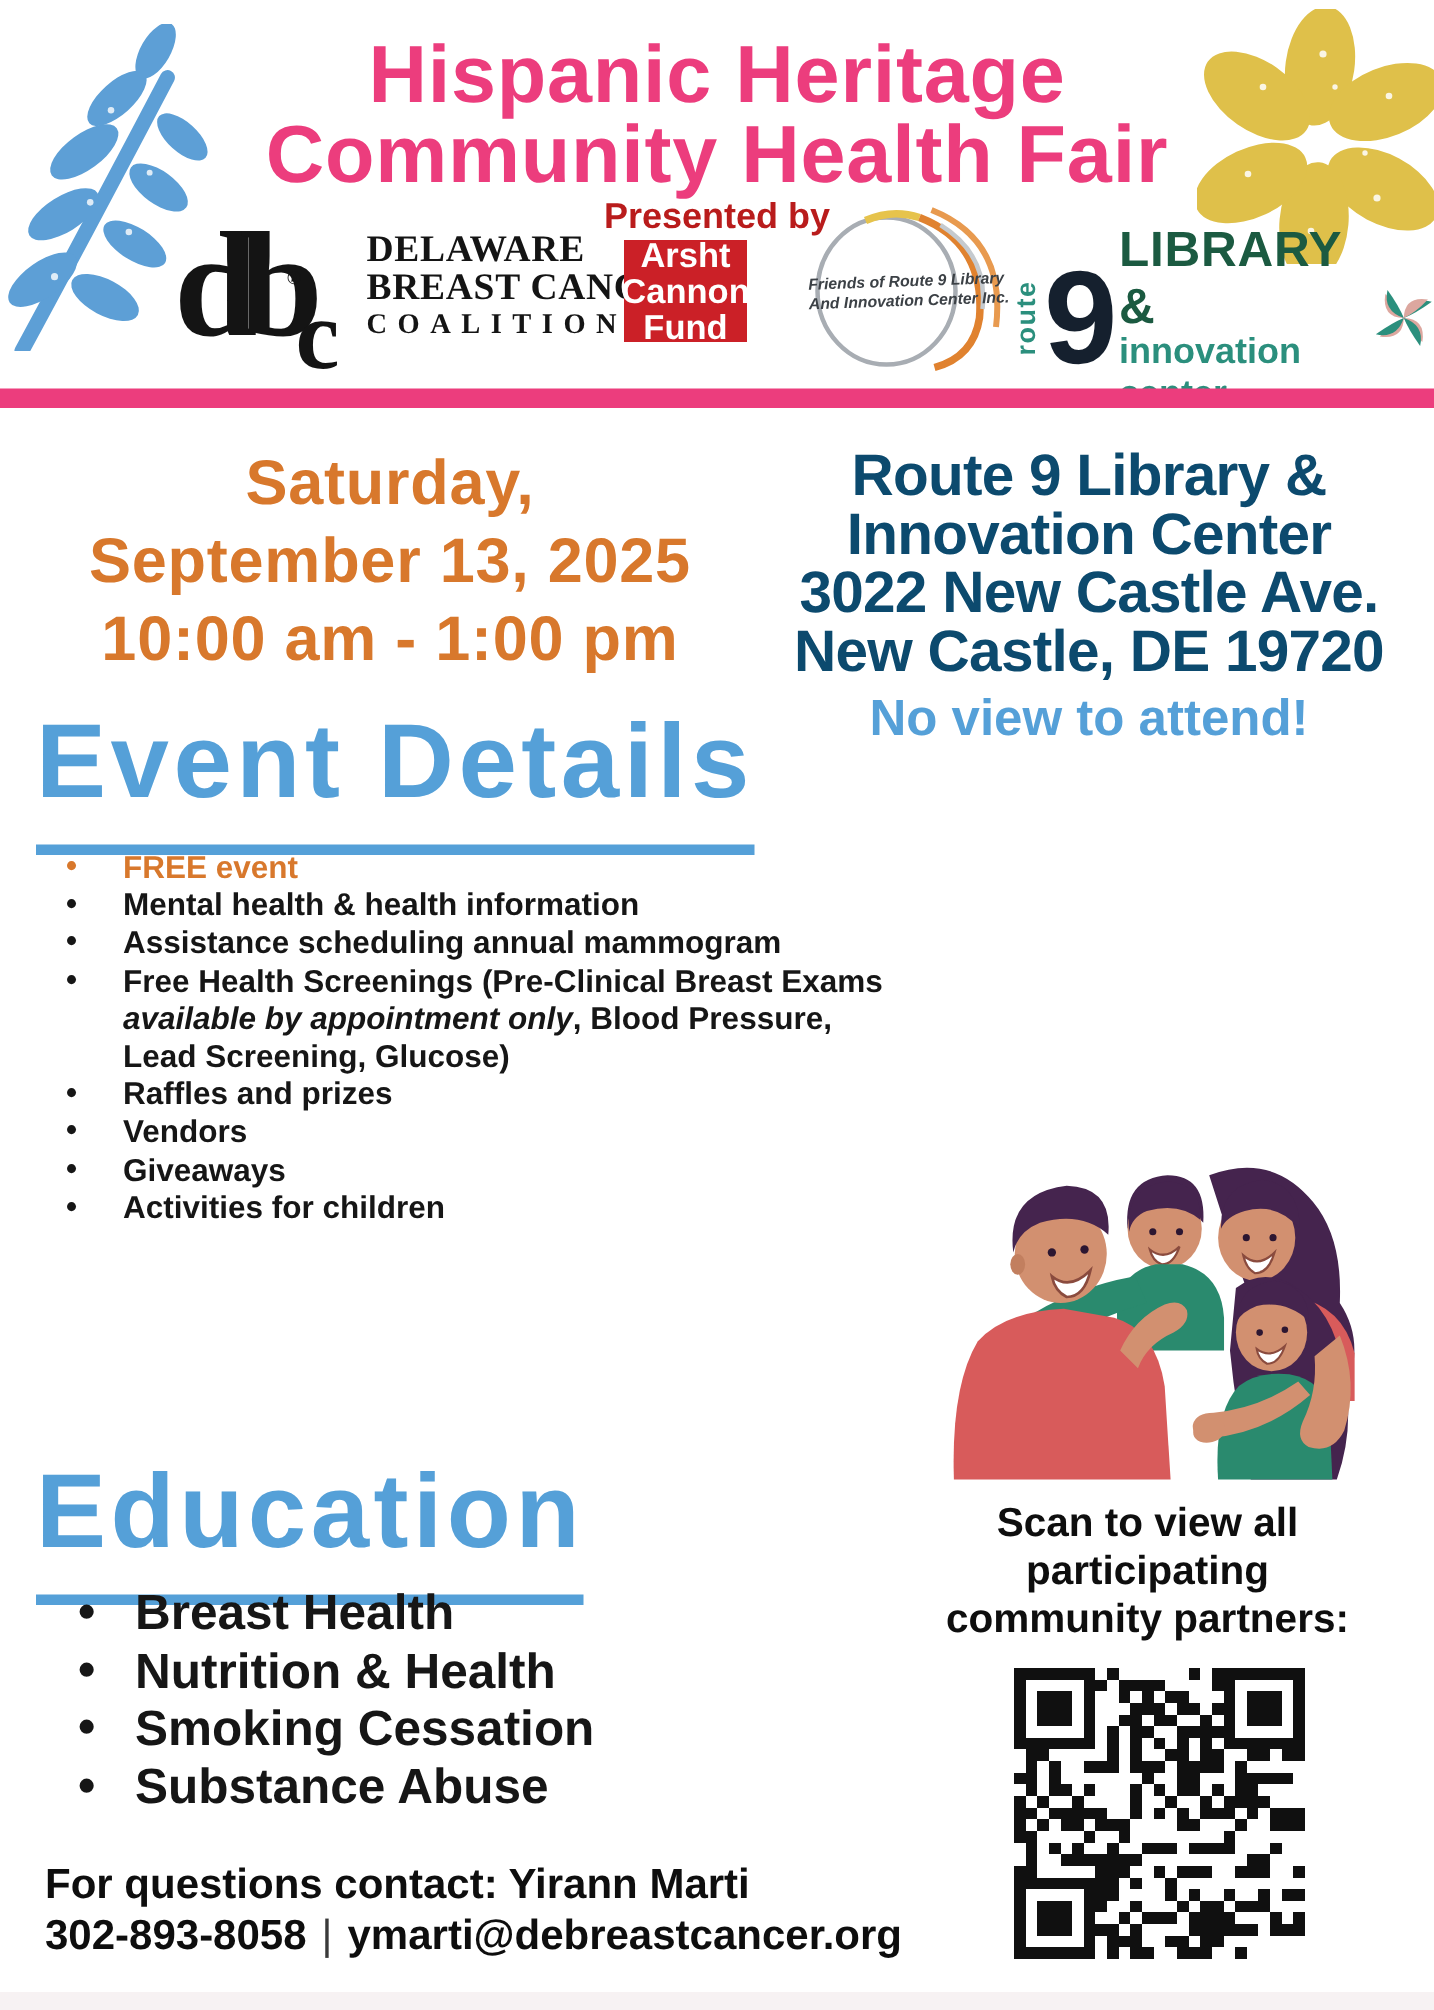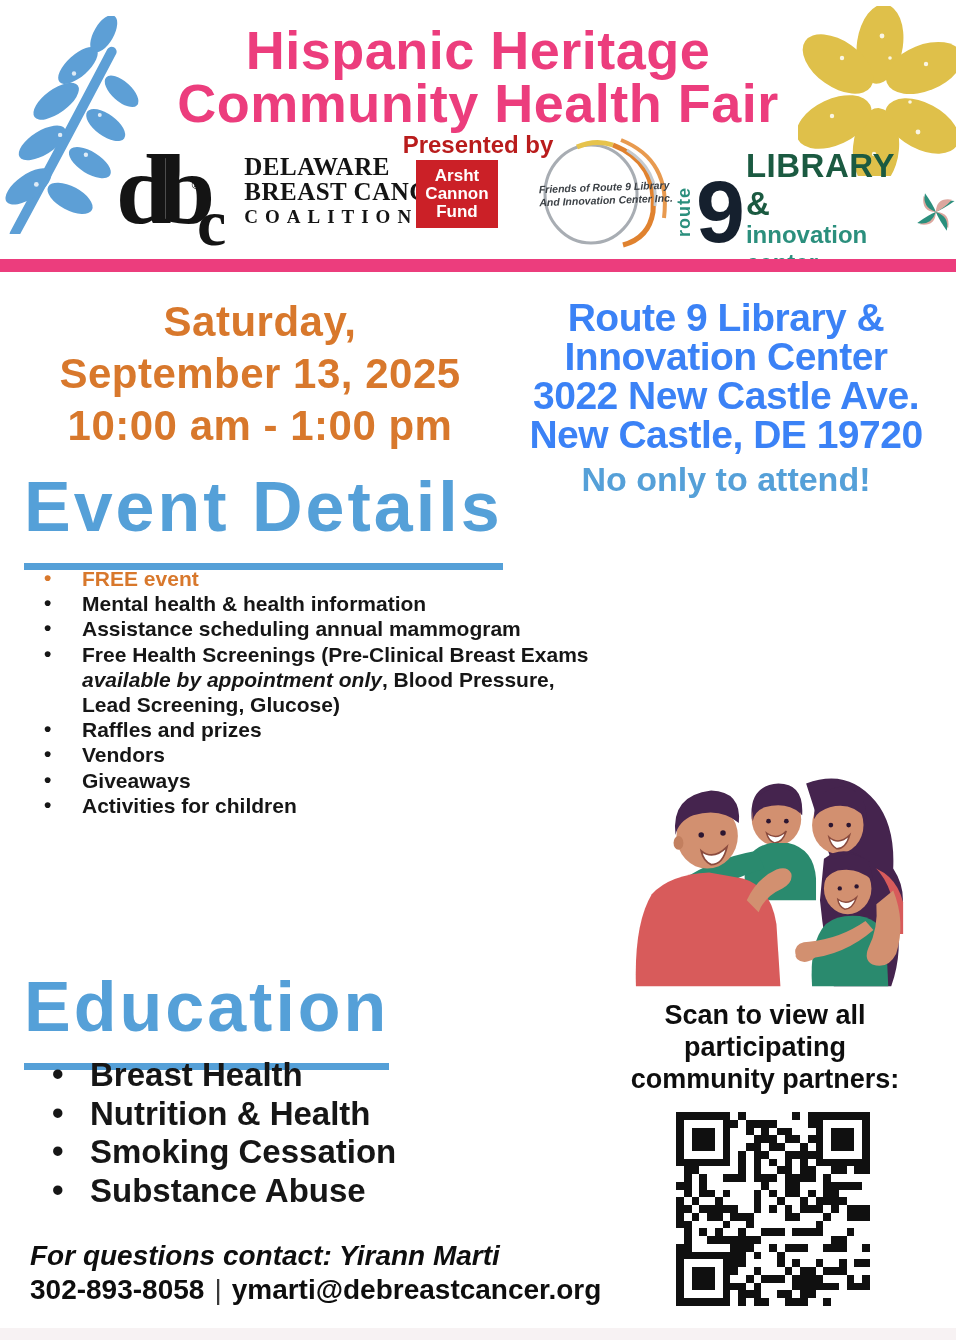--- a/index.html
+++ b/index.html
@@ -14,57 +14,57 @@
              font-size:24px;font-weight:700;color:#b91c1c;}
   .dbc{position:absolute;left:116px;top:150px;display:flex;align-items:center;}
   .dbc-mark{font-family:"Liberation Serif",serif;font-weight:700;line-height:0.8;color:#141414;}
   .dbc-db{font-size:100px;letter-spacing:-12px;}
   .dbc-c{font-size:66px;position:relative;top:22px;left:-16px;}
   .dbc-reg{font-size:13px;position:relative;top:-34px;left:-12px;}
   .dbc-text{font-family:"Liberation Serif",serif;font-weight:700;color:#141414;margin-left:2px;line-height:1.02;}
   .dbc-l1,.dbc-l2{font-size:25px;letter-spacing:0.5px;}
   .dbc-l3{font-size:19px;letter-spacing:7px;margin-top:2px;}
   .arsht{position:absolute;left:416px;top:160px;width:82px;height:68px;background:var(--arsht_red,#cb2027);
-         color:#fff;font-weight:700;font-size:17px;line-height:1.05;display:flex;flex-direction:column;
+         color:#fff;font-weight:700;font-size:23px;line-height:1.05;display:flex;flex-direction:column;
          align-items:center;justify-content:center;text-align:center;}
   .friends{position:absolute;left:527px;top:136px;width:152px;height:114px;}
   .route9{position:absolute;left:674px;top:168px;height:88px;display:flex;align-items:center;}
   .route-vert{color:var(--route9_teal,#2b8f7d);font-weight:700;font-size:18px;letter-spacing:1px;
               writing-mode:vertical-rl;transform:rotate(180deg);height:78px;text-align:center;}
   .nine{font-size:88px;font-weight:700;color:#15202e;line-height:0.8;margin:0 1px;}
   .r9col{display:flex;flex-direction:column;justify-content:center;}
   .r9lib{font-size:33px;font-weight:700;color:var(--route9_dark,#1b5a41);letter-spacing:0.5px;}
   .r9inn{font-size:24px;font-weight:700;color:var(--route9_teal,#2b8f7d);margin-top:-2px;}
   .pinwheel{margin-left:4px;}
   .pinkbar{position:absolute;left:0;top:259px;width:100%;height:13px;background:var(--pink,#ec3d7d);}
   
   .when{position:absolute;left:28px;top:296px;width:464px;text-align:center;
         color:var(--orange,#d8782c);font-weight:700;font-size:42px;line-height:1.24;letter-spacing:0.5px;}
   .where{position:absolute;left:506px;top:298px;width:440px;text-align:center;
-         color:#3b82f6;font-weight:700;font-size:39px;line-height:1.0;letter-spacing:-0.5px;}
+         color:#0c4a6e;font-weight:700;font-size:39px;line-height:1.0;letter-spacing:-0.5px;}
   .nocost{position:absolute;left:506px;top:460px;width:440px;text-align:center;
           color:var(--blue,#55a0d8);font-weight:700;font-size:34px;}
   
   .sec-head{position:absolute;left:24px;font-weight:700;font-size:70px;letter-spacing:3px;
             color:var(--blue,#55a0d8);line-height:0.95;border-bottom:7px solid var(--blue,#55a0d8);
             padding-bottom:22px;display:inline-block;text-align:right;}
   #event-head{top:474px;}
   #edu-head{top:974px;}
   ul.bul{list-style:none;margin:0;padding:0;position:absolute;font-weight:700;}
   ul.bul li{position:relative;padding-left:46px;}
   ul.bul li::before{content:"\2022";position:absolute;left:8px;top:-1px;}
   #event-list{left:36px;top:566px;width:902px;font-size:21px;line-height:1.2;}
   #edu-list{left:44px;top:1056px;width:560px;font-size:33px;line-height:1.17;}
   
   .family{position:absolute;left:630px;top:772px;width:282px;height:216px;}
   .scan{position:absolute;left:612px;top:1000px;width:306px;text-align:center;
         font-weight:700;font-size:27px;line-height:1.18;color:#0e0e0e;}
   .qr{position:absolute;left:676px;top:1112px;width:194px;height:194px;}
   
-  .contact1{position:absolute;left:30px;top:1240px;font-weight:700;font-size:28px;color:#0e0e0e;font-style:italic;}
+  .contact1{position:absolute;left:30px;top:1240px;font-weight:700;font-size:28px;color:#0e0e0e;}
   .contact2{position:absolute;left:30px;top:1274px;font-weight:700;font-size:28px;color:#0e0e0e;}
   .contact2 .sep{font-weight:400;color:#3a3a3a;padding:0 10px;}
   .footstrip{position:absolute;left:0;top:1328px;width:100%;height:12px;background:#f7f2f3;}
 </style>
 </head>
 <body>
 
 <div class="page">
 
   <svg class="leaf" viewBox="0 0 150 220">
@@ -173,21 +173,21 @@
     <div>Saturday,</div>
     <div>September 13, 2025</div>
     <div>10:00 am - 1:00 pm</div>
   </div>
   <div class="where">
     <div>Route 9 Library &amp;</div>
     <div>Innovation Center</div>
     <div>3022 New Castle Ave.</div>
     <div>New Castle, DE 19720</div>
   </div>
-  <div class="nocost">No only to attend!</div>
+  <div class="nocost">No view to attend!</div>
 
   <div class="sec-head" id="event-head">Event Details</div>
   <ul class="bul" id="event-list">
       <li style="color: rgb(216, 120, 44);"><span>FREE event</span></li>
       <li><span>Mental health &amp; health information</span></li>
       <li><span>Assistance scheduling annual mammogram</span></li>
       <li><span>Free Health Screenings (Pre-Clinical Breast Exams</span><br><span style="font-style: italic;">available by appointment only</span><span>, Blood Pressure,</span><br><span>Lead Screening, Glucose)</span></li>
       <li><span>Raffles and prizes</span></li>
       <li><span>Vendors</span></li>
       <li><span>Giveaways</span></li>

